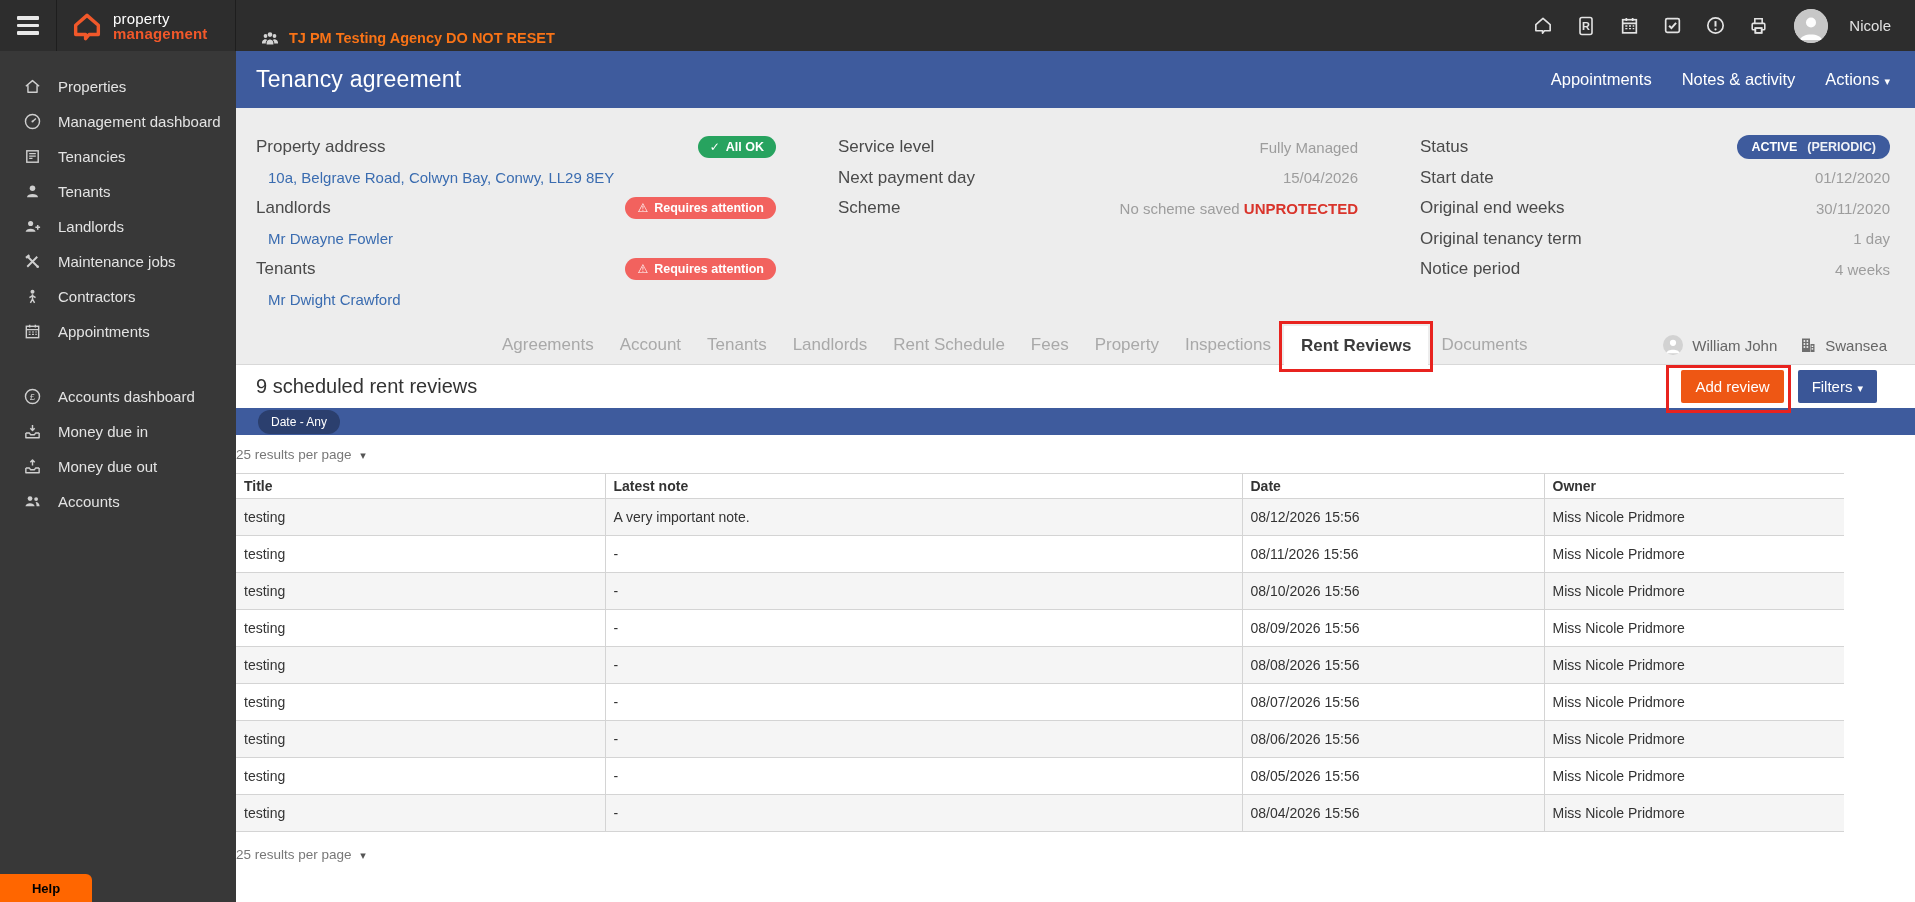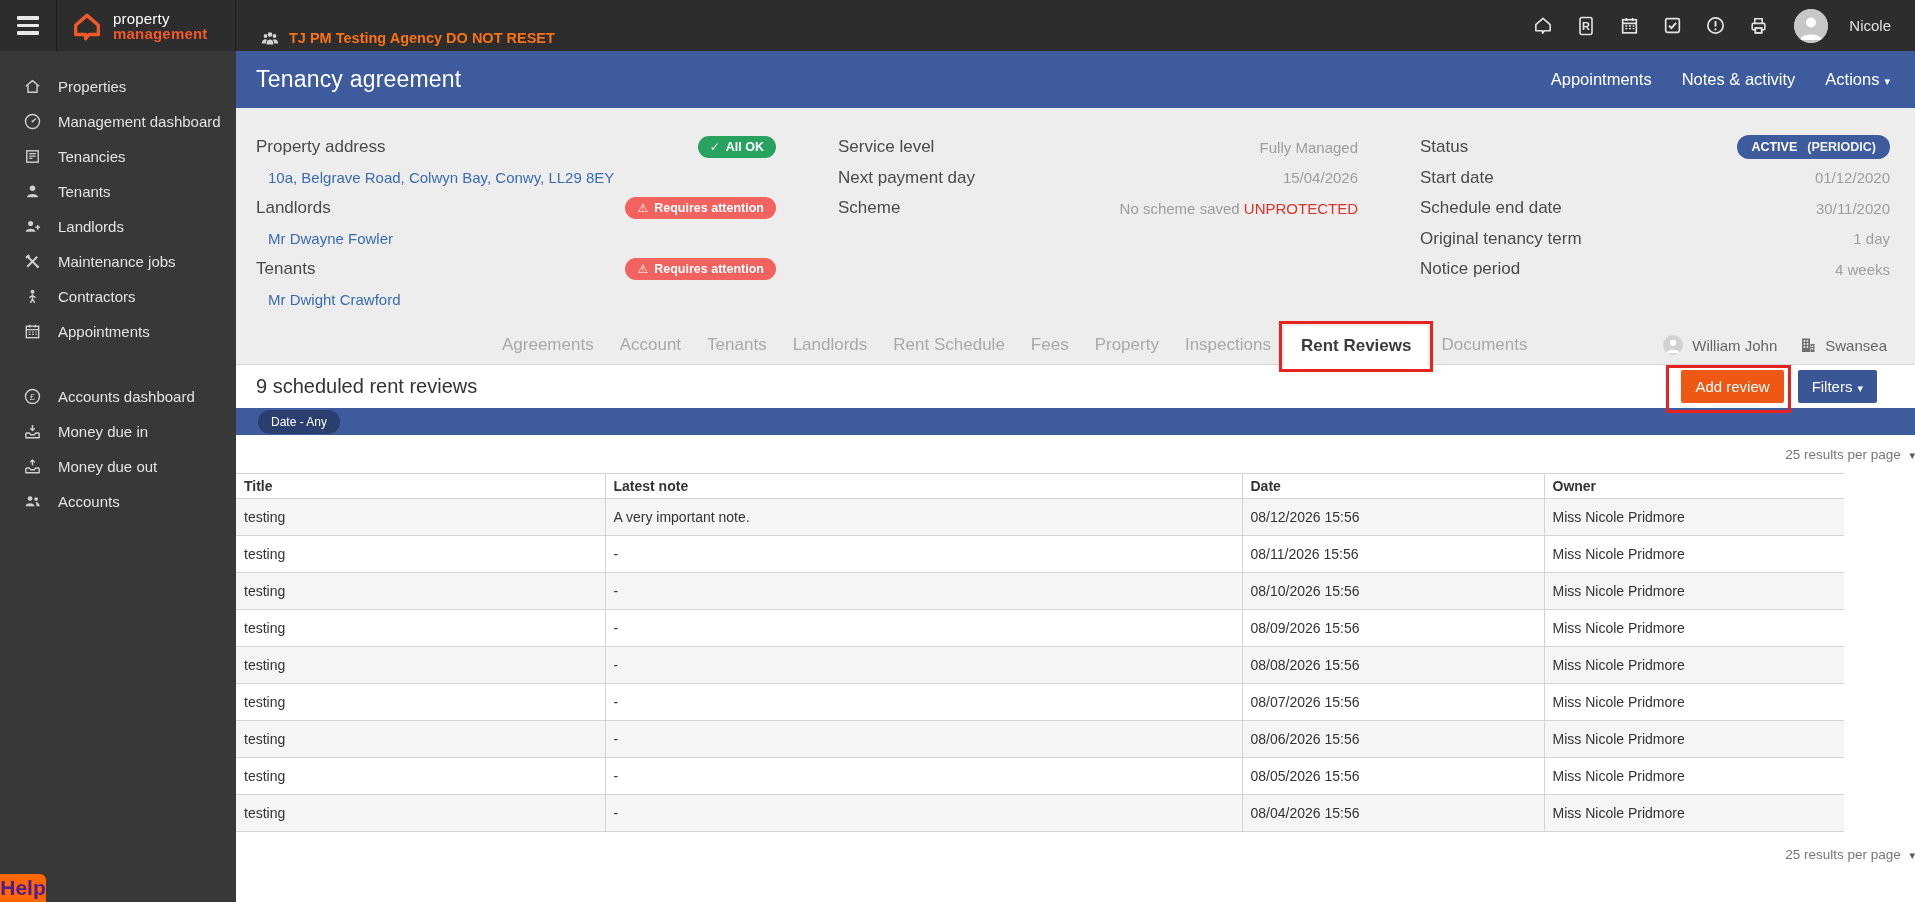--- a/index.html
+++ b/index.html
@@ -19,40 +19,40 @@
   .tb-icon { width:22px; height:22px; display:flex; align-items:center; justify-content:center; cursor:pointer; }
   .avatar { width:34px; height:34px; border-radius:50%; overflow:hidden; background:#c7c7c7; margin-left:4px; }
   .tb-name { color:#e2e2e2; font-size:15px; }
 
   
   .sidebar { position:absolute; top:51px; left:0; width:236px; height:851px; background:#383838; z-index:20; }
   .nav-item { height:35px; display:flex; align-items:center; gap:16px; padding-left:22px; color:#e3e3e3; font-size:15px; cursor:pointer; }
   .nav-item .nav-icon { width:20px; height:20px; display:flex; align-items:center; justify-content:center; }
   .nav-gap { margin-top:30px; }
   .sidebar nav { padding-top:18px; }
-  .help-btn { position:absolute; left:0; bottom:0; width:46px; height:28px; background:#ff6600; color:#4c1d95; font-size:21px; font-weight:700; border:none; border-radius:0 6px 0 0; cursor:pointer; font-family:inherit; }
+  .help-btn { position:absolute; left:0; bottom:0; width:92px; height:28px; background:#ff6600; color:#000000; font-size:13px; font-weight:700; border:none; border-radius:0 6px 0 0; cursor:pointer; font-family:inherit; }
 
   
   .main { position:absolute; top:51px; left:236px; width:1679px; height:851px; background:#fff; }
 
   .page-header { height:57px; background:#3e5b9d; display:flex; align-items:center; color:#fff; padding:0 25px 0 20px; }
   .page-title { font-size:23px; font-weight:400; letter-spacing:.2px; }
   .header-links { margin-left:auto; display:flex; align-items:center; gap:30px; font-size:16.5px; }
   .header-links a { color:#fff; text-decoration:none; cursor:pointer; }
   .caret { font-size:11px; margin-left:5px; }
 
   
   .summary { height:218px; background:#ededed; display:flex; padding:24px 25px 0 20px; gap:62px; }
   .sum-col { display:flex; flex-direction:column; }
   .col1 { width:520px; } .col2 { width:520px; } .col3 { flex:1; }
   .sum-row { height:30.5px; display:flex; align-items:center; justify-content:space-between; }
   .sum-label { font-size:17px; color:#4a4a4a; }
   .sum-link { font-size:15px; color:#3a6cb0; padding-left:12px; text-decoration:none; cursor:pointer; }
   .sum-value { font-size:15px; color:#9d9d9d; text-align:right; }
-  .alert-red { color:#d9342b; font-weight:400;text-align:right; }
+  .alert-red { color:#d9342b; font-weight:700;text-align:right; }
   .badge { display:inline-flex; align-items:center; gap:6px; border-radius:12px; padding:4px 12px; font-size:12.5px; color:#fff; font-weight:700; }
   .badge-green { background:#27a35f; }
   .badge-red { background:#f2625e; }
   .badge-blue { background:#3e5b9d; border-radius:13px; padding:5px 14px; font-size:12.5px; }
   .badge-blue .sub { font-weight:600; opacity:.92; margin-left:4px; }
   .badge .glyph { font-size:12px; font-weight:400; }
 
   
   .tabbar { height:39px; background:#ededed; border-bottom:1px solid #d8d8d8; display:flex; align-items:stretch; padding-left:253px; position:relative; }
   .tab { display:flex; align-items:center; padding:0 13px; font-size:17px; color:#a9a9a9; cursor:pointer; }
@@ -71,21 +71,21 @@
   .btn-orange { background:#ee5714; }
   .btn-blue { background:#3a5697; }
   .add-wrap { position:relative; display:inline-flex; }
   .anno-add { top:-5px; bottom:-10px; left:-15px; right:-7px; }
 
   
   .filterbar { height:27px; background:#3e5b9d; display:flex; align-items:center; padding-left:22px; }
   .chip { background:#2b3f6e; color:#fff; font-size:12px; border-radius:12px; padding:5px 13px; cursor:pointer; }
 
   
-  .results-row { height:38px; display:flex; align-items:center; justify-content:flex-end; font-size:13.5px; color:#777; }
+  .results-row { height:38px; display:flex; align-items:center; justify-content:flex-start; font-size:13.5px; color:#777; }
   .results-row .caret { color:#555; }
   .results-row span { cursor:pointer; }
   table { border-collapse:collapse; width:1608px; table-layout:fixed; }
   col.c1 { width:369px; } col.c2 { width:637px; } col.c3 { width:302px; } col.c4 { width:300px; }
   th { text-align:left; font-size:14px; color:#333; font-weight:700; border:1px solid #d4d4d4; border-left:none; padding:4px 8px; height:25px; }
   th:last-child { border-right:none; }
   td { font-size:14px; color:#333; border:1px solid #d4d4d4; border-left:none; padding:0 8px; height:37px; }
   td:last-child { border-right:none; }
   tbody tr:nth-child(odd) { background:#f5f5f5; }
   tbody tr { cursor:pointer; }
@@ -362,21 +362,21 @@
         <span class="badge badge-blue">
             <span>ACTIVE</span>
             <span class="sub">(PERIODIC)</span>
           </span>
       </div>
       <div class="sum-row">
           <span class="sum-label">Start date</span>
           <span class="sum-value">01/12/2020</span>
         </div>
       <div class="sum-row">
-          <span class="sum-label">Schedule end date</span>
+          <span class="sum-label">Original end weeks</span>
           <span class="sum-value">30/11/2020</span>
         </div>
       <div class="sum-row">
           <span class="sum-label">Original tenancy term</span>
           <span class="sum-value">1 day</span>
         </div>
       <div class="sum-row">
           <span class="sum-label">Notice period</span>
           <span class="sum-value">4 weeks</span>
         </div>

